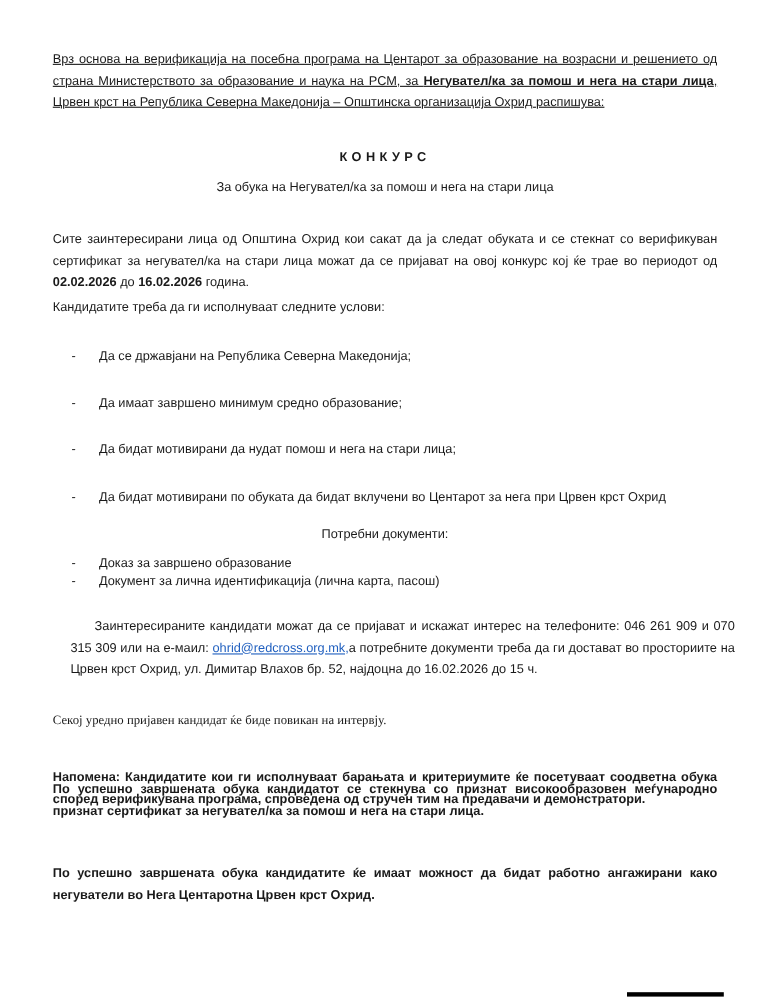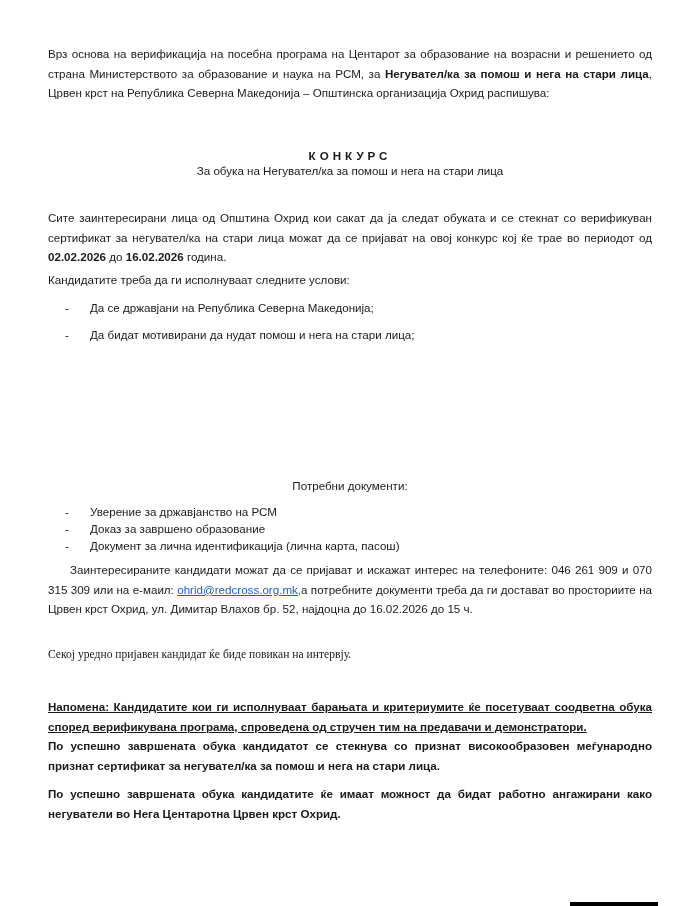--- a/index.html
+++ b/index.html
@@ -10,52 +10,53 @@
     }
     .p { position: absolute; left: 48px; width: 604px; line-height: 19.5px; margin: 0; }
     .just { text-align: justify; text-align-last: left; }
     .center { text-align: center; left: 0; width: 700px; }
     b { font-weight: bold; }
     .title { font-weight: bold; letter-spacing: 4px; font-size: 11.6px; }
     .subtitle { font-weight: normal; }
     ul.dash { list-style: none; margin: 0; padding: 0; position: absolute; left: 48px; width: 604px; }
     ul.dash li { position: relative; padding-left: 42px; }
     ul.dash li::before { content: "-"; position: absolute; left: 17px; top: 0; }
-    .conds li { height: 26.5px; line-height: 19.5px; }
+    .conds li { height: 26.5px; line-height: 19.5px; margin-top: 16px; }
     .docs li { height: 17px; line-height: 17px; }
     a.email { color: #1f5fbf; text-decoration: underline; }
     .indent { text-indent: 22px; }
     .blackbar { position: absolute; left: 570px; top: 902px; width: 88px; height: 4px; background: #000; }
   </style>
 </head>
 <body>
 
-<p class="p just" style="top:44px;"><span>Врз основа на верификација на посебна програма на Центарот за образование на возрасни и решението од страна Министерството за образование и наука на РСМ, за </span><b>Негувател/ка за помош и нега на стари лица</b><span>, Црвен крст на Република Северна Македонија – Општинска организација Охрид распишува:</span></p>
+<p class="p just" style="top:44px;text-decoration:underline;"><span>Врз основа на верификација на посебна програма на Центарот за образование на возрасни и решението од страна Министерството за образование и наука на РСМ, за </span><b>Негувател/ка за помош и нега на стари лица</b><span>, Црвен крст на Република Северна Македонија – Општинска организација Охрид распишува:</span></p>
 
-<p class="p center title" style="top:133px;margin-top:13px;">КОНКУРС</p>
+<p class="p center title" style="top:133px;">КОНКУРС</p>
 <p class="p center subtitle" style="top:161px;">За обука на Негувател/ка за помош и нега на стари лица</p>
 
 <p class="p just" style="top:208px;"><span>Сите заинтересирани лица од Општина Охрид кои сакат да ја следат обуката и се стекнат со верификуван сертификат за негувател/ка на стари лица можат да се пријават на овој конкурс кој ќе трае во  периодот од </span><b>02.02.2026</b><span> до </span><b>16.02.2026</b><span> година.</span></p>
 
 <p class="p" style="top:270px;">Кандидатите треба да ги исполнуваат следните услови:</p>
 
 <ul class="dash conds" style="top:298px;">
   <li>Да се државјани на Република Северна Македонија;</li>
+  <li>Да имаат завршено минимум средно образование;</li>
   <li>Да бидат мотивирани да нудат помош и нега на стари лица;</li>
+  <li>Да бидат мотивирани по обуката да бидат вклучени во Центарот за нега при Црвен крст Охрид</li>
 </ul>
 
 <p class="p" style="top:476px;text-align:center;">Потребни документи:</p>
 
 <ul class="dash docs" style="top:503px;">
-  <li>Уверение за државјанство на РСМ</li>
   <li>Доказ за завршено образование</li>
   <li>Документ за лична идентификација (лична карта, пасош)</li>
 </ul>
 
-<p class="p just indent" style="top:560px;"><span>Заинтересираните кандидати можат да се пријават и искажат интерес на телефоните: 046 261 909 и 070 315 309 или на е-маил: </span><a class="email">ohrid@redcross.org.mk,</a><span>а потребните документи треба да ги достават во просториите на Црвен крст Охрид, ул. Димитар Влахов бр. 52, најдоцна до 16.02.2026 до 15 ч.</span></p>
+<p class="p just indent" style="top:560px;margin-left:16px;"><span>Заинтересираните кандидати можат да се пријават и искажат интерес на телефоните: 046 261 909 и 070 315 309 или на е-маил: </span><a class="email">ohrid@redcross.org.mk,</a><span>а потребните документи треба да ги достават во просториите на Црвен крст Охрид, ул. Димитар Влахов бр. 52, најдоцна до 16.02.2026 до 15 ч.</span></p>
 
 <p class="p" style="top:645px;font-family:Liberation Serif, serif;">Секој уредно пријавен кандидат ќе биде повикан на интервју.</p>
 
-<p class="p just" style="top:697px;text-decoration:underline;"><b>Напомена: Кандидатите кои ги исполнуваат барањата и критериумите ќе посетуваат соодветна обука според верификувана програма, спроведена од стручен тим на предавачи и демонстратори.</b></p>
-<p class="p just" style="top:736px;"><b>По успешно завршената обука кандидатот се стекнува со признат високообразовен меѓународно признат сертификат за негувател/ка за помош и нега на стари лица.</b></p>
+<p class="p just" style="top:697px;"><b>Напомена: Кандидатите кои ги исполнуваат барањата и критериумите ќе посетуваат соодветна обука според верификувана програма, спроведена од стручен тим на предавачи и демонстратори.</b></p>
+<p class="p just" style="top:708px;"><b>По успешно завршената обука кандидатот се стекнува со признат високообразовен меѓународно признат сертификат за негувател/ка за помош и нега на стари лица.</b></p>
 <p class="p just" style="top:784px;"><b>По успешно завршената обука кандидатите ќе имаат можност да бидат работно ангажирани како негуватели во Нега Центаротна Црвен крст Охрид.</b></p>
 
 <div class="blackbar"></div>
 
 </body></html>

